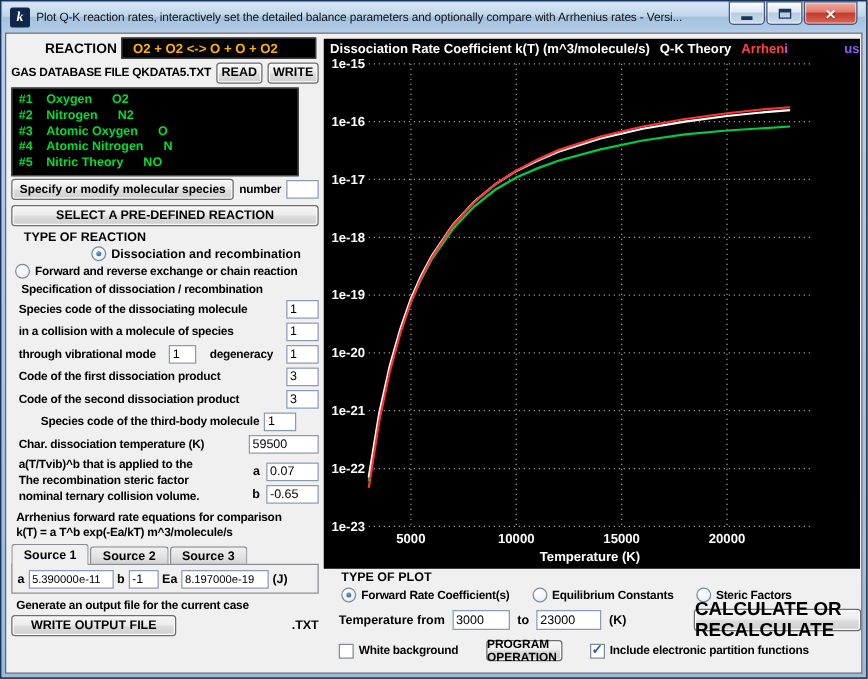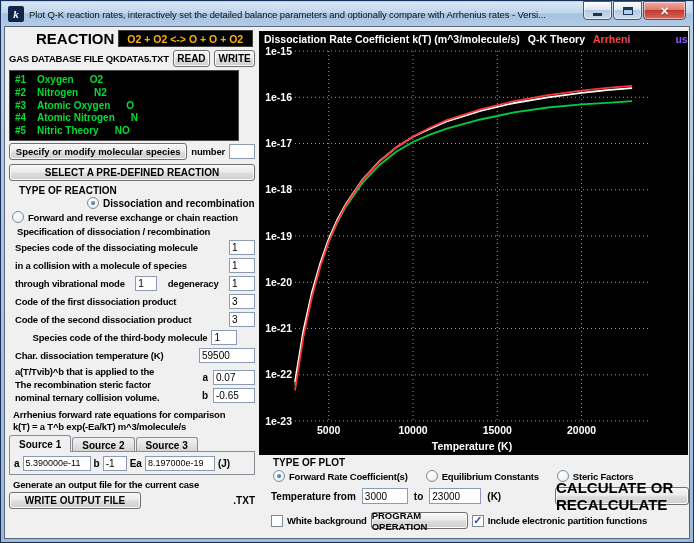--- a/index.html
+++ b/index.html
@@ -18,21 +18,21 @@
     justify-content:center;background:linear-gradient(#fdfeff,#dce7f3 45%,#b7cbe0 50%,#ccdbec);box-shadow:inset 0 0 0 1px rgba(255,255,255,.5);}
   .win-btn.close{width:43px;background:linear-gradient(#f2aba2,#e07a6d 45%,#c23a2b 50%,#d9685a);}
   .glyph-min{width:9px;height:3px;background:#16365c;margin-top:8px;}
   .glyph-max{width:10px;height:8px;border:1px solid #16365c;border-top-width:3px;}
   .glyph-close{color:#fff;font-weight:bold;font-size:14px;line-height:14px;text-shadow:0 1px 1px rgba(0,0,0,.45);}
 
   .client{position:relative;width:100%;height:100%;background:#f0f0f0;border:1px solid #5b6a7b;overflow:hidden;}
 
   .row{position:absolute;display:flex;align-items:center;gap:4px;}
   .lbl{font-weight:bold;color:#000;white-space:nowrap;}
-  .sz11{font-size:15px;padding-left:15px;} .sz10{font-size:10px;} .sz95{font-size:9.5px;letter-spacing:-0.2px;}
+  .sz11{font-size:11px;padding-left:15px;} .sz10{font-size:10px;} .sz95{font-size:9.5px;letter-spacing:-0.2px;}
   .grow{flex:1;}
 
   .reaction-box{flex:1;height:17px;background:#000;border:1px solid #404040;color:#ffb300;
     font-weight:bold;font-size:10.5px;display:flex;align-items:center;padding:0 8px;}
 
   .btn{display:flex;align-items:center;justify-content:center;border:1px solid #6e6e6e;border-radius:3px;
     background:linear-gradient(#f6f6f6,#ececec 45%,#dcdcdc 55%,#cfcfcf);font-weight:bold;font-size:10px;
     color:#000;box-shadow:inset 0 0 0 1px #fbfbfb;cursor:default;}
 
   .inp{height:15px;border:1px solid #8b9bb3;background:#fff;font:10px "Liberation Sans",sans-serif;
@@ -143,21 +143,21 @@
 
     <div class="row" style="left:4px;top:116px;width:246px;">
       <div class="btn grow" style="height:17px;font-size:9.5px;">Specify or modify molecular species</div>
       <span class="lbl sz95">number</span>
       <input class="inp" style="width: 26px;" value="">
     </div>
 
     <div class="btn" style="position:absolute;left:4px;top:137px;width:246px;height:17px;">SELECT A PRE-DEFINED REACTION</div>
 
     <span class="lbl sz10" style="position:absolute;left:14px;top:158px;">TYPE OF REACTION</span>
-    <div class="row" style="left:34px;top:170px;padding-left:48px;">
+    <div class="row" style="left:20px;top:170px;padding-left:48px;">
       <span class="radio sel"></span>
       <span class="lbl sz10">Dissociation and recombination</span>
     </div>
     <div class="row" style="left:7px;top:184px;">
       <span class="radio"></span>
       <span class="lbl sz95">Forward and reverse exchange or chain reaction</span>
     </div>
 
     <span class="lbl sz95" style="position:absolute;left:12px;top:199px;">Specification of dissociation / recombination</span>
 
@@ -293,21 +293,21 @@
     <div class="row" style="left:266px;top:460px;width:418px;gap:6px;">
       <span class="lbl sz10">Temperature from</span>
       <input class="inp" style="width: 46px; height: 16px;" value="3000">
       <span class="lbl sz10">to</span>
       <input class="inp" style="width: 52px; height: 16px;" value="23000">
       <span class="lbl sz10">(K)</span>
       <span class="grow"></span>
       <div class="btn" style="width:134px;height:18px;font-size:15px;">CALCULATE OR RECALCULATE</div>
     </div>
 
-    <div class="row" style="left:266px;top:485px;width:376px;gap:4px;">
+    <div class="row" style="left:266px;top:485px;width:376px;gap:22px;">
       <div class="row" style="position:static;">
         <span class="chk"></span>
         <span class="lbl sz95">White background</span>
       </div>
       <div class="btn" style="width:120px;height:17px;font-size:9.5px;">PROGRAM OPERATION</div>
       <div class="row" style="position:static;">
         <span class="chk on"></span>
         <span class="lbl sz95">Include electronic partition functions</span>
       </div>
     </div>

